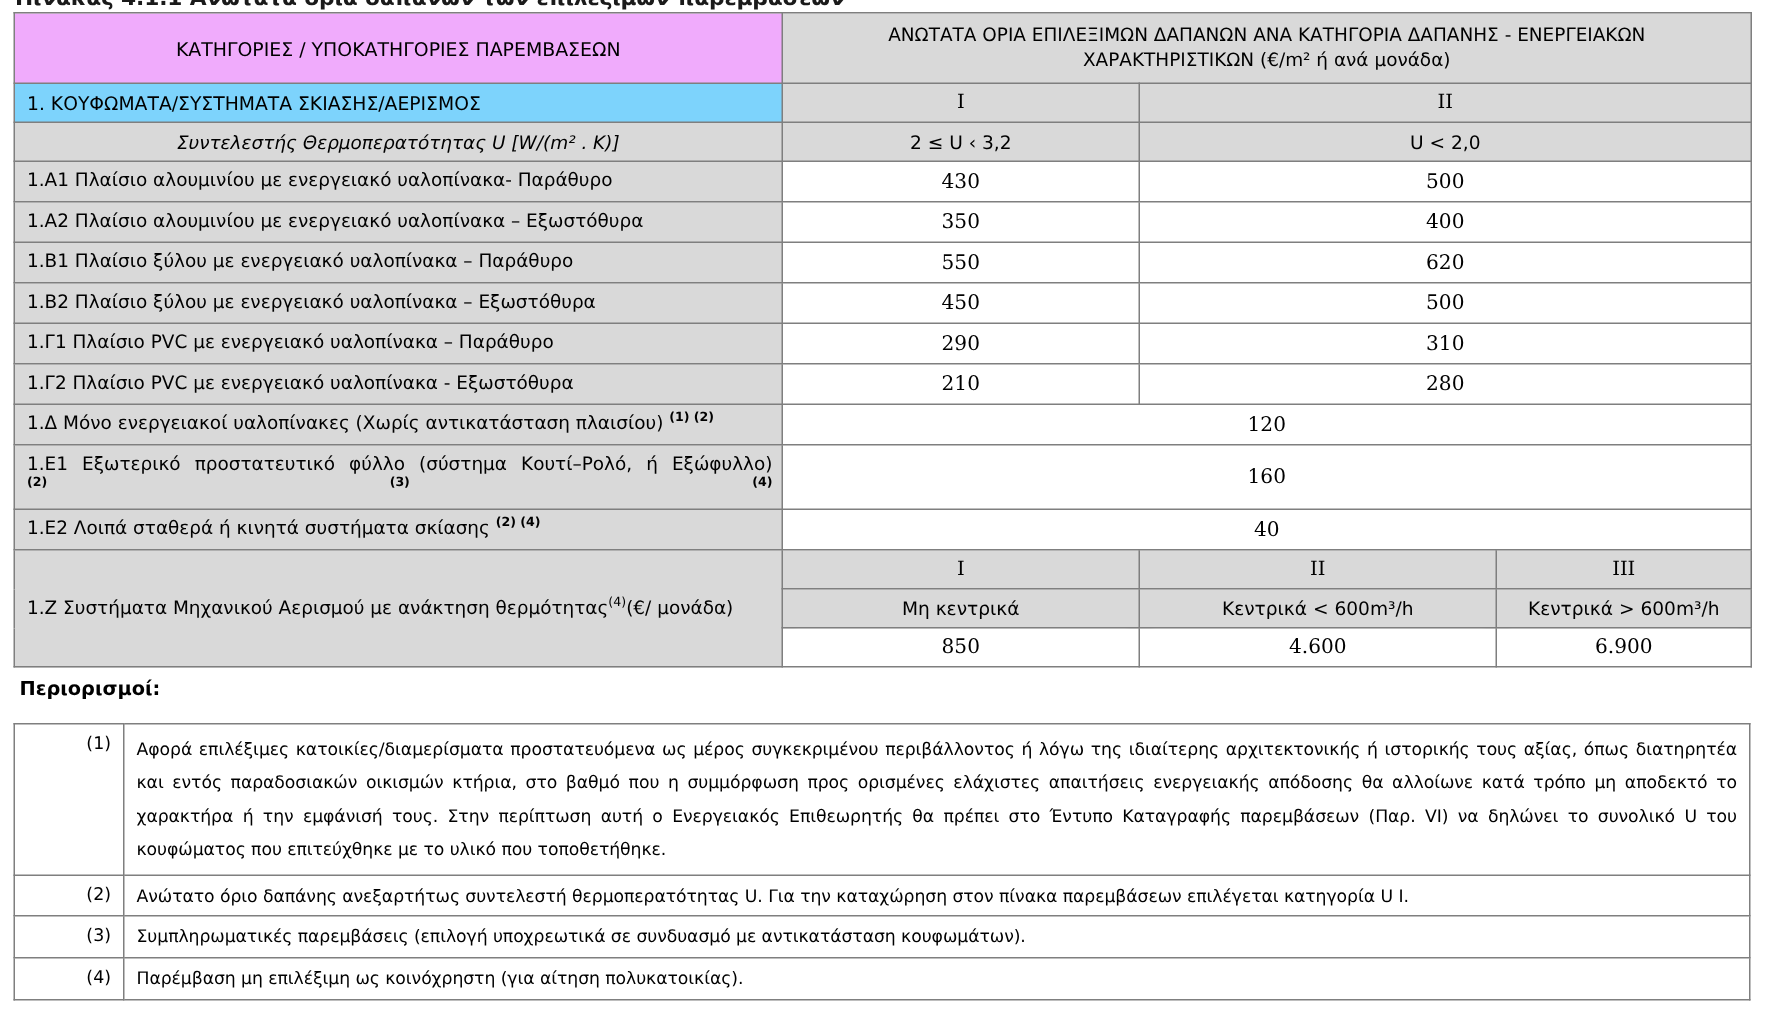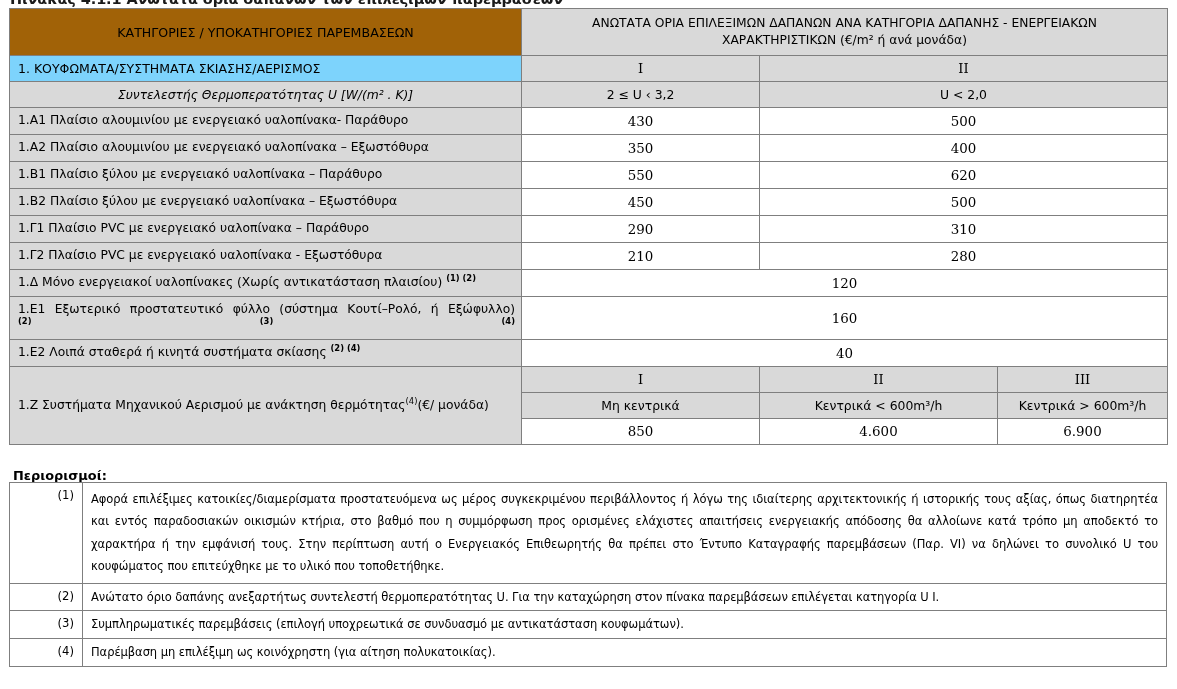--- a/index.html
+++ b/index.html
@@ -49,21 +49,21 @@
     font-weight: normal;
   }
 
   .c-label   { width: 512px; }
   .c-i       { width: 238px; }
   .c-ii      { width: 238px; }
   .c-iii     { width: 170px; }
 
   
   .hdr-main {
-    background: #a16207;
+    background: #f0abfc;
     text-align: center;
     font-weight: bold;
     font-size: 12.6px;
     padding: 6px 8px !important;
     line-height: 1.35;
   }
   .hdr-right {
     background: #d9d9d9;
     text-align: center;
     font-weight: bold;
@@ -128,21 +128,21 @@
   sup {
     font-size: 8.4px;
     vertical-align: super;
     line-height: 0;
   }
   .sups { white-space: nowrap; font-weight: bold; }
 
   
   .restr-heading {
     position: absolute;
-    top: 468px;
+    top: 452px;
     left: 13px;
     font-size: 12.9px;
     font-weight: bold;
   }
   .notes-wrap {
     position: absolute;
     top: 482px;
     left: 9px;
     width: 1158px;
   }

